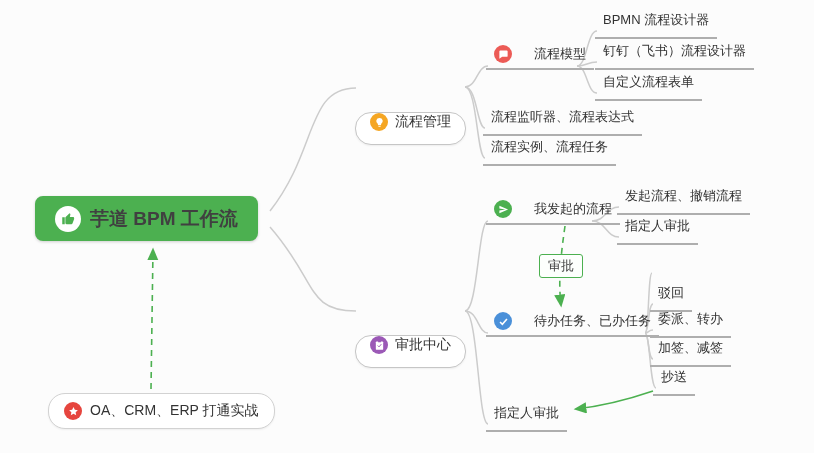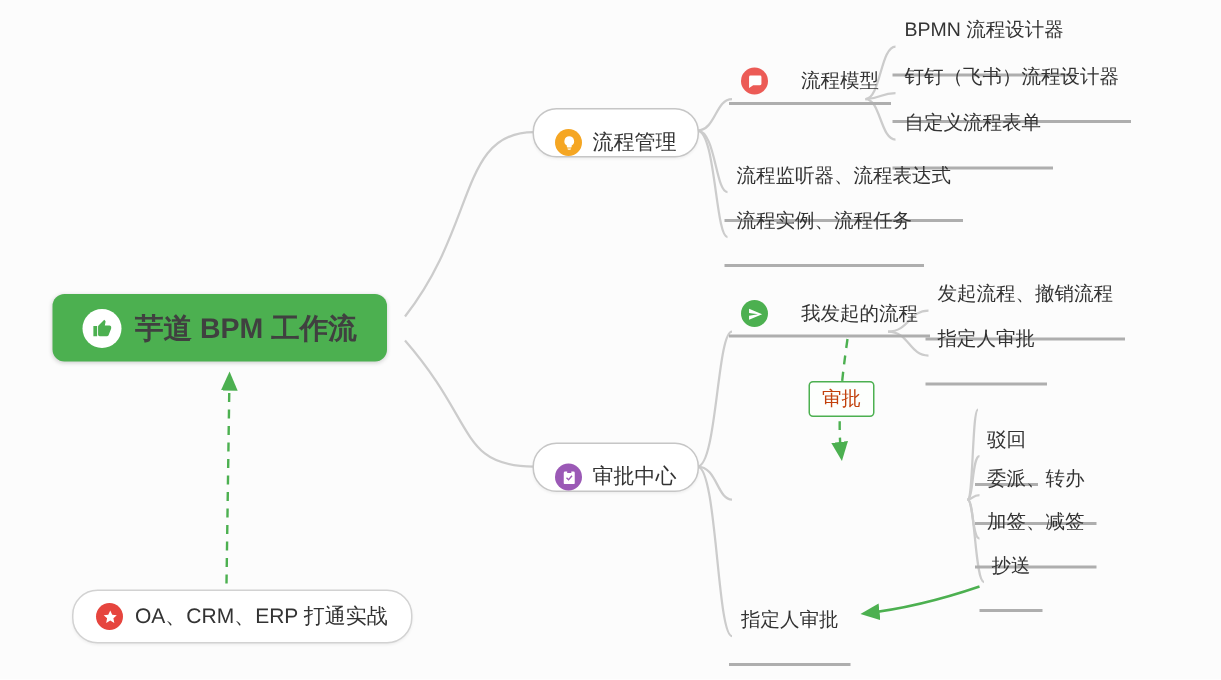--- a/index.html
+++ b/index.html
@@ -19,48 +19,49 @@
     box-shadow:0 1px 3px rgba(0,0,0,.18);cursor:pointer;
   }
   .root .txt{color:#404040;font-size:19px;font-weight:bold;white-space:nowrap;}
   .root .badge{
     width:26px;height:26px;border-radius:50%;background:#fff;
     display:flex;align-items:center;justify-content:center;flex:0 0 auto;
   }
 
   
   .topic{
-    position:absolute;height:31px;display:flex;align-items:flex-end;gap:7px;
+    position:absolute;height:31px;display:flex;align-items:flex-start;gap:7px;
     background:#fff;border:1px solid #c6c6c6;border-radius:16px;
     padding:0 14px;font-size:14px;white-space:nowrap;cursor:pointer;
     box-shadow:0 1px 2px rgba(0,0,0,.06);
+    margin-top:40px;
   }
 
   
   .leaf{
     position:absolute;font-size:13px;white-space:nowrap;
-    padding:3px 8px 20px;border-bottom:2px solid #aeaeae;cursor:pointer;
+    padding:3px 8px 8px;border-bottom:2px solid #aeaeae;cursor:pointer;
   }
   .leaf.iconed{display:flex;align-items:center;gap:22px;padding-bottom:5px;}
 
   .dot{
     width:18px;height:18px;border-radius:50%;
     display:inline-flex;align-items:center;justify-content:center;flex:0 0 auto;
   }
   .dot.orange{background:#f5a623;}
   .dot.red{background:#ec5b56;}
   .dot.purple{background:#9b59b6;}
   .dot.green{background:#4cb050;}
   .dot.blue{background:#4a90d9;}
   .dot.crimson{background:#e6453e;}
 
   
   .rel-label{
     position:absolute;left:539px;top:254px;
-    border:1px solid #4cb050;color:#c2410c;background:#fdfffd;
+    border:1px solid #4cb050;color:#404040;background:#fdfffd;
     font-size:13px;padding:2px 8px;border-radius:3px;cursor:pointer;
   }
 
   
   .note{
     position:absolute;left:48px;top:393px;height:34px;
     display:flex;align-items:center;gap:8px;
     background:#fff;border:1px solid #d2d2d2;border-radius:17px;
     padding:0 15px;font-size:14px;white-space:nowrap;cursor:pointer;
     box-shadow:0 1px 2px rgba(0,0,0,.06);
@@ -161,20 +162,28 @@
         </svg>
     </span>
     <span>我发起的流程</span>
   </div>
 
   <div class="leaf" style="left:617px;top:184px;">发起流程、撤销流程</div>
   <div class="leaf" style="left:617px;top:214px;">指定人审批</div>
 
   <div class="rel-label">审批</div>
 
+  <div class="leaf iconed" style="left:486px;top:309px;">
+    <span class="dot blue">
+      <svg width="11" height="11" viewBox="0 0 24 24">
+          <path fill="none" stroke="#fff" stroke-width="3.5" d="M4.5 13l5 5L19.5 6.5"></path>
+        </svg>
+    </span>
+    <span>待办任务、已办任务</span>
+  </div>
 
   <div class="leaf" style="left:650px;top:281px;">驳回</div>
   <div class="leaf" style="left:650px;top:307px;">委派、转办</div>
   <div class="leaf" style="left:650px;top:336px;">加签、减签</div>
   <div class="leaf" style="left:653px;top:365px;">抄送</div>
 
   <div class="leaf" style="left:486px;top:401px;">指定人审批</div>
 
   <div class="note">
     <span class="dot crimson">

